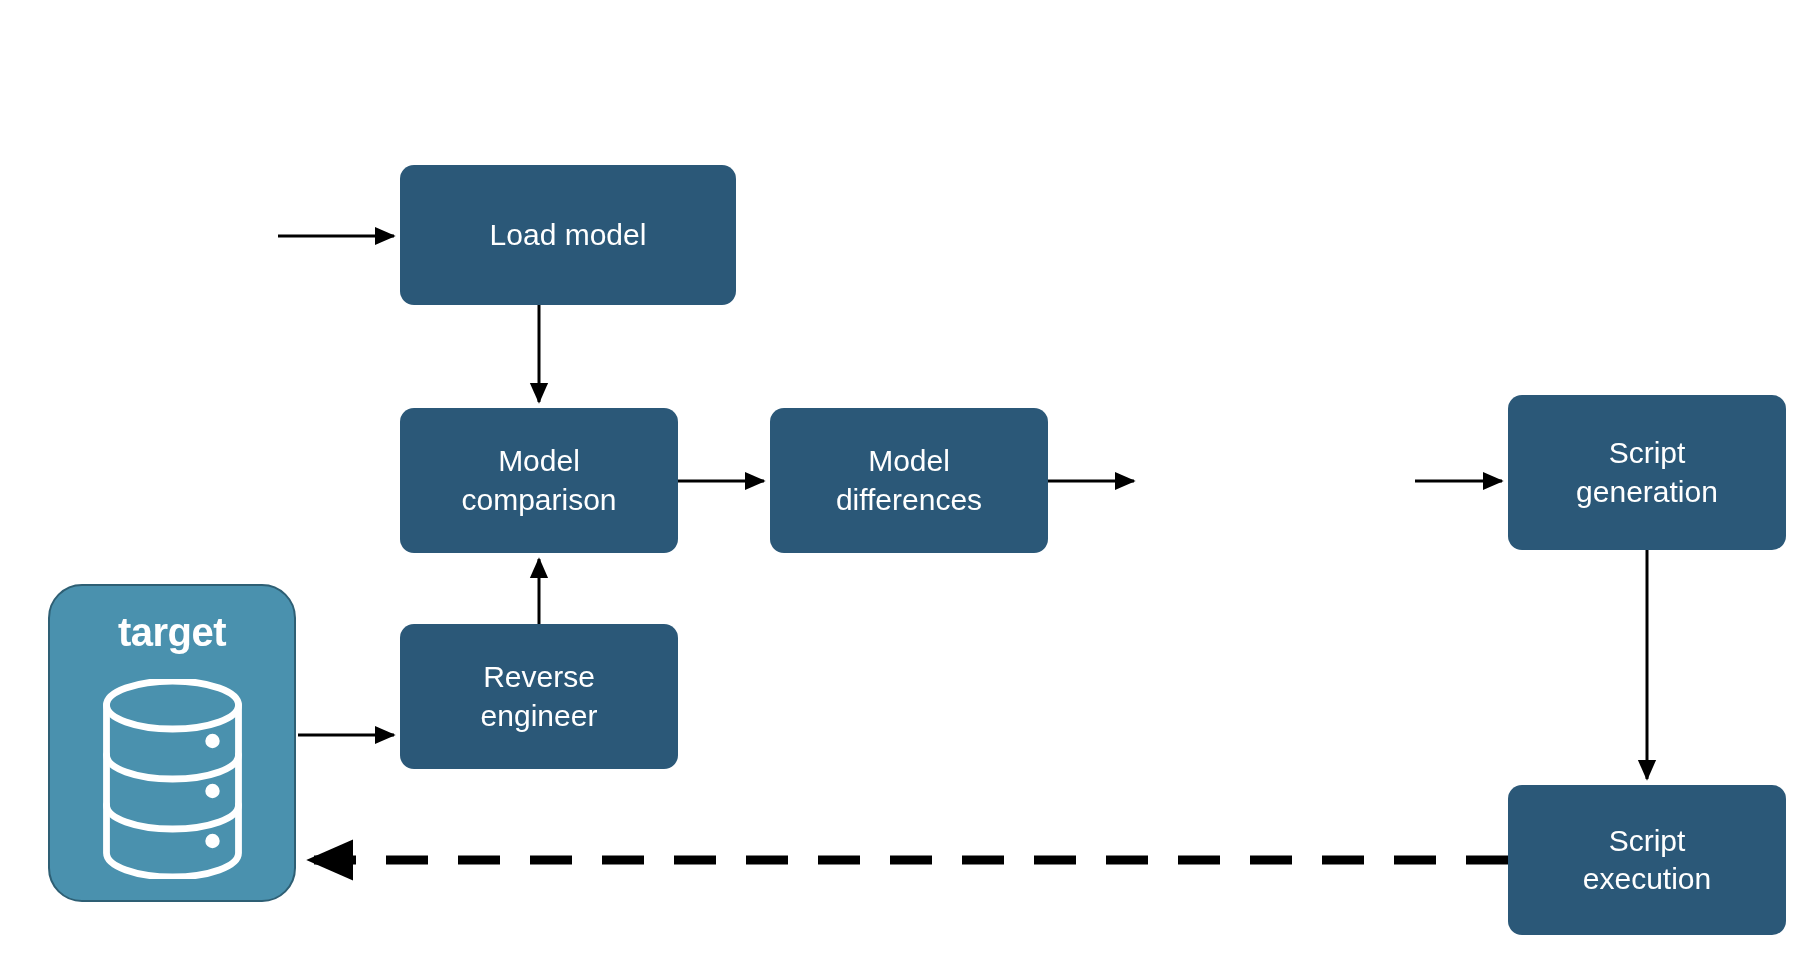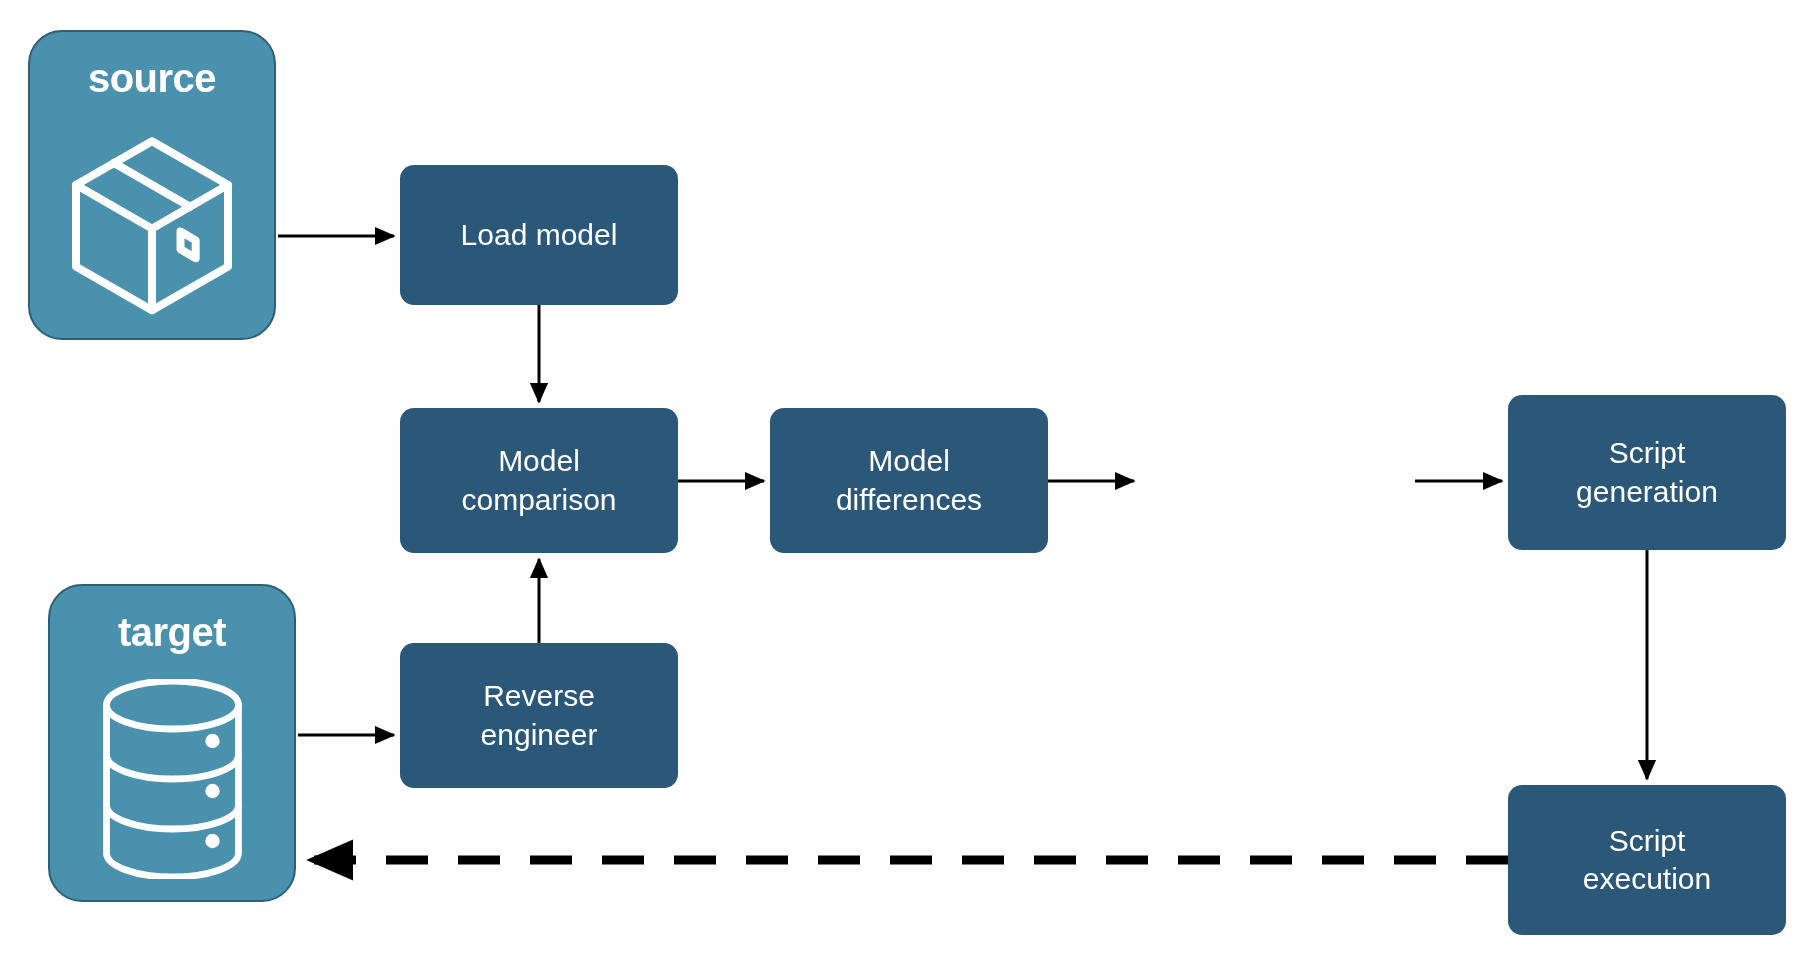--- a/index.html
+++ b/index.html
@@ -102,37 +102,20 @@
 
     <line x1="1048" y1="481" x2="1134" y2="481" stroke="#000000" stroke-width="3" marker-end="url(#arrowEnd)"></line>
 
     <line x1="1415" y1="481" x2="1502" y2="481" stroke="#000000" stroke-width="3" marker-end="url(#arrowEnd)"></line>
 
     <line x1="1647" y1="550" x2="1647" y2="779" stroke="#000000" stroke-width="3" marker-end="url(#arrowEnd)"></line>
 
     <line x1="1508" y1="860" x2="310" y2="860" stroke="#000000" stroke-width="9" stroke-dasharray="42 30" marker-end="url(#arrowEndBig)"></line>
   </svg>
 
-  <div class="endpoint-card" style="left:28px; top:30px; width:248px; height:310px;">
-    <div class="endpoint-title">source</div>
-    <div class="endpoint-icon">
-      <svg width="190" height="190" viewBox="0 0 100 100" fill="none" stroke="#ffffff" stroke-width="4.2" stroke-linejoin="round" stroke-linecap="round">
-
-        <path d="M50 8 L90 31 L90 74 L50 97 L10 74 L10 31 Z"></path>
-
-        <path d="M10 31 L50 54 L90 31"></path>
-
-        <path d="M50 54 L50 97"></path>
-
-        <path d="M30 19.5 L70 42.5"></path>
-
-        <path d="M65 55.5 L73 60.2 L73 69.6 L65 64.9 Z"></path>
-      </svg>
-    </div>
-  </div>
 
   <div class="endpoint-card" style="left:48px; top:584px; width:248px; height:318px;">
     <div class="endpoint-title">target</div>
     <div class="endpoint-icon">
       <svg width="185" height="200" viewBox="0 0 92 100" fill="none" stroke="#ffffff" stroke-width="3.4" stroke-linejoin="round" stroke-linecap="round">
 
         <path d="M13 13 L13 87 A33 12 0 0 0 79 87 L79 13"></path>
 
         <ellipse cx="46" cy="13" rx="33" ry="12"></ellipse>
 
@@ -140,41 +123,41 @@
 
         <path d="M13 63 A33 12 0 0 0 79 63"></path>
 
         <circle cx="66" cy="31" r="3.6" fill="#ffffff" stroke="none"></circle>
         <circle cx="66" cy="56" r="3.6" fill="#ffffff" stroke="none"></circle>
         <circle cx="66" cy="81" r="3.6" fill="#ffffff" stroke="none"></circle>
       </svg>
     </div>
   </div>
 
-  <div class="process-box" style="left:400px; top:165px; width:278px; height:140px;">
+  <div class="process-box" style="left:400px; top:165px; width:336px; height:140px;">
     <span class="label">Load model</span>
   </div>
 
   <div class="process-box" style="left:400px; top:408px; width:278px; height:145px;">
     <span class="label">Model
 comparison</span>
   </div>
 
   <div class="process-box" style="left:770px; top:408px; width:278px; height:145px;">
     <span class="label">Model
 differences</span>
   </div>
 
 
   <div class="process-box" style="left:1508px; top:395px; width:278px; height:155px;">
     <span class="label">Script
 generation</span>
   </div>
 
-  <div class="process-box" style="left:400px; top:643px; width:278px; height:145px;">
+  <div class="process-box" style="left:400px; top:624px; width:278px; height:145px;">
     <span class="label">Reverse
 engineer</span>
   </div>
 
   <div class="process-box" style="left:1508px; top:785px; width:278px; height:150px;">
     <span class="label">Script
 execution</span>
   </div>
 
 </div>

